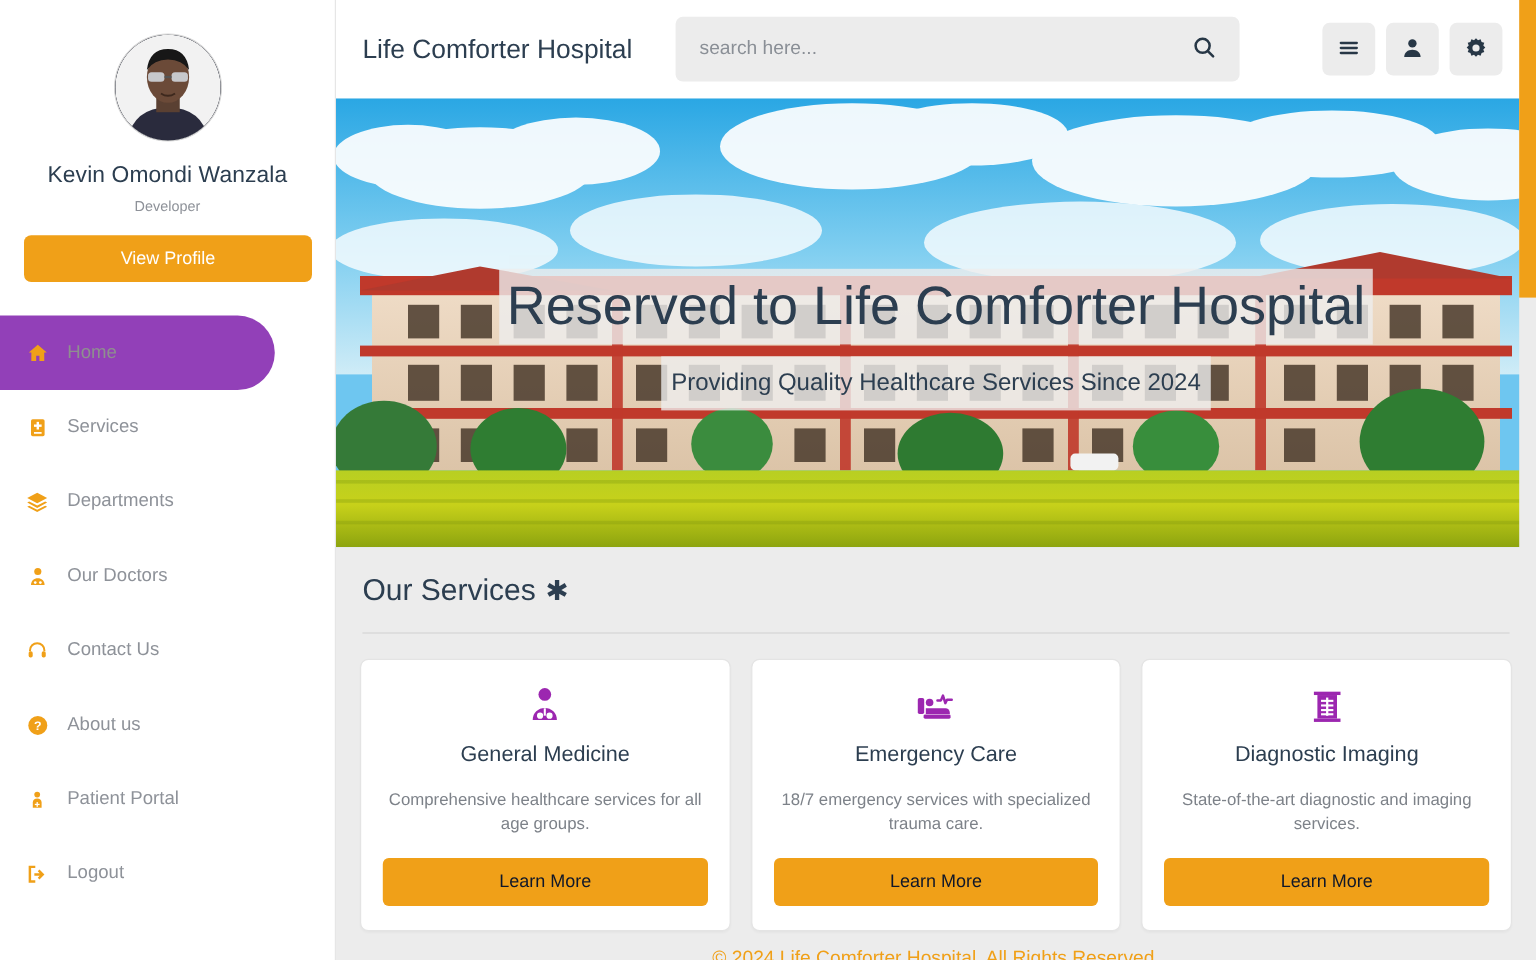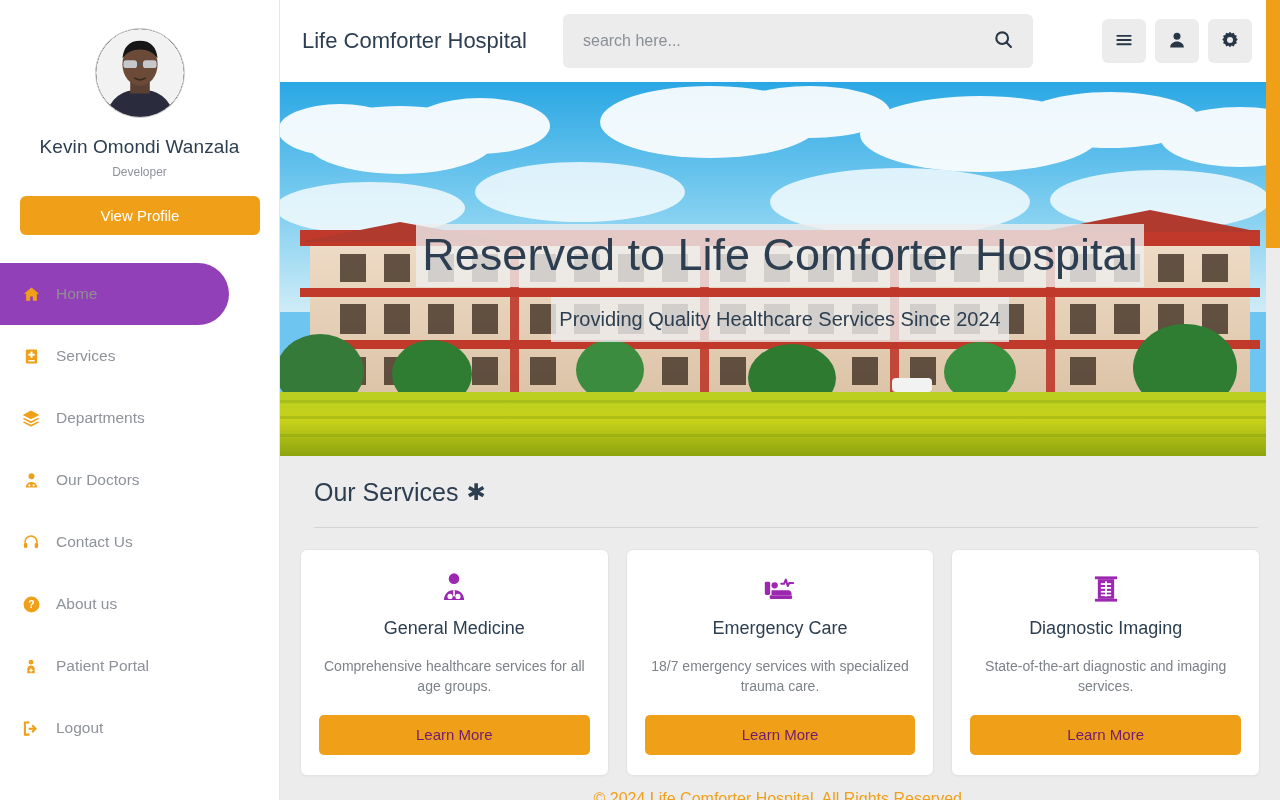--- a/index.html
+++ b/index.html
@@ -186,21 +186,21 @@
   
   .services {
     flex: 1 1 auto;
     background: #ececec;
     padding: 0 0 0 0;
     position: relative;
     display: flex;
     flex-direction: column;
   }
   .sec-head {
-    padding: 22px 22px 0 34px;
+    padding: 22px 22px 0 22px;
   }
   .sec-title {
     font-size: 25px;
     color: #2c3e50;
     font-weight: 400;
     display: flex;
     align-items: center;
     gap: 8px;
   }
   .sec-star { font-size: 23px; line-height: 1; color:#2c3e50; }
@@ -241,21 +241,21 @@
     line-height: 1.45;
     color: #7d8289;
   }
   .card-btn {
     margin-top: 18px;
     width: 100%;
     height: 40px;
     background: #f0a018;
     border: none;
     border-radius: 5px;
-    color: #701a75;
+    color: #0f172a;
     font-size: 15px;
     font-family: "Liberation Sans", sans-serif;
     cursor: pointer;
   }
 
   .footer {
     margin-top: auto;
     text-align: center;
     color: #f0a018;
     font-size: 16px;

